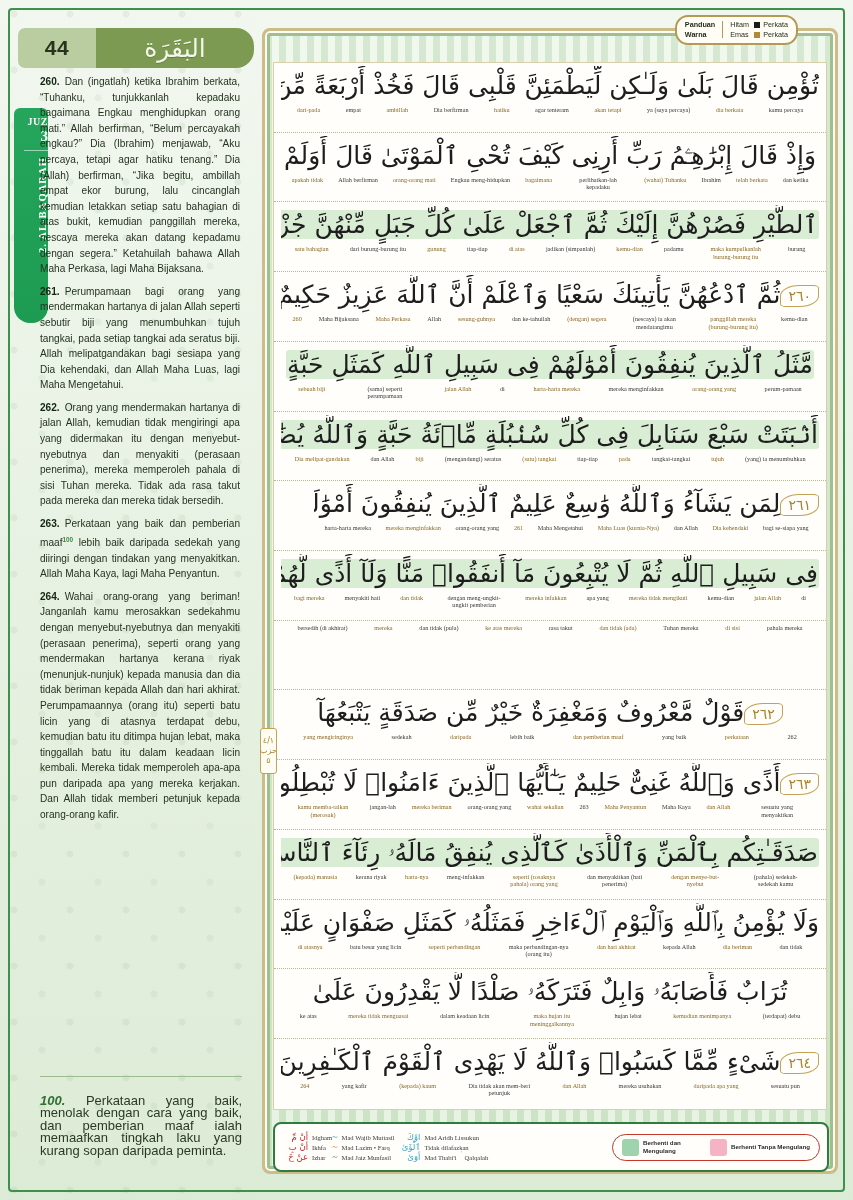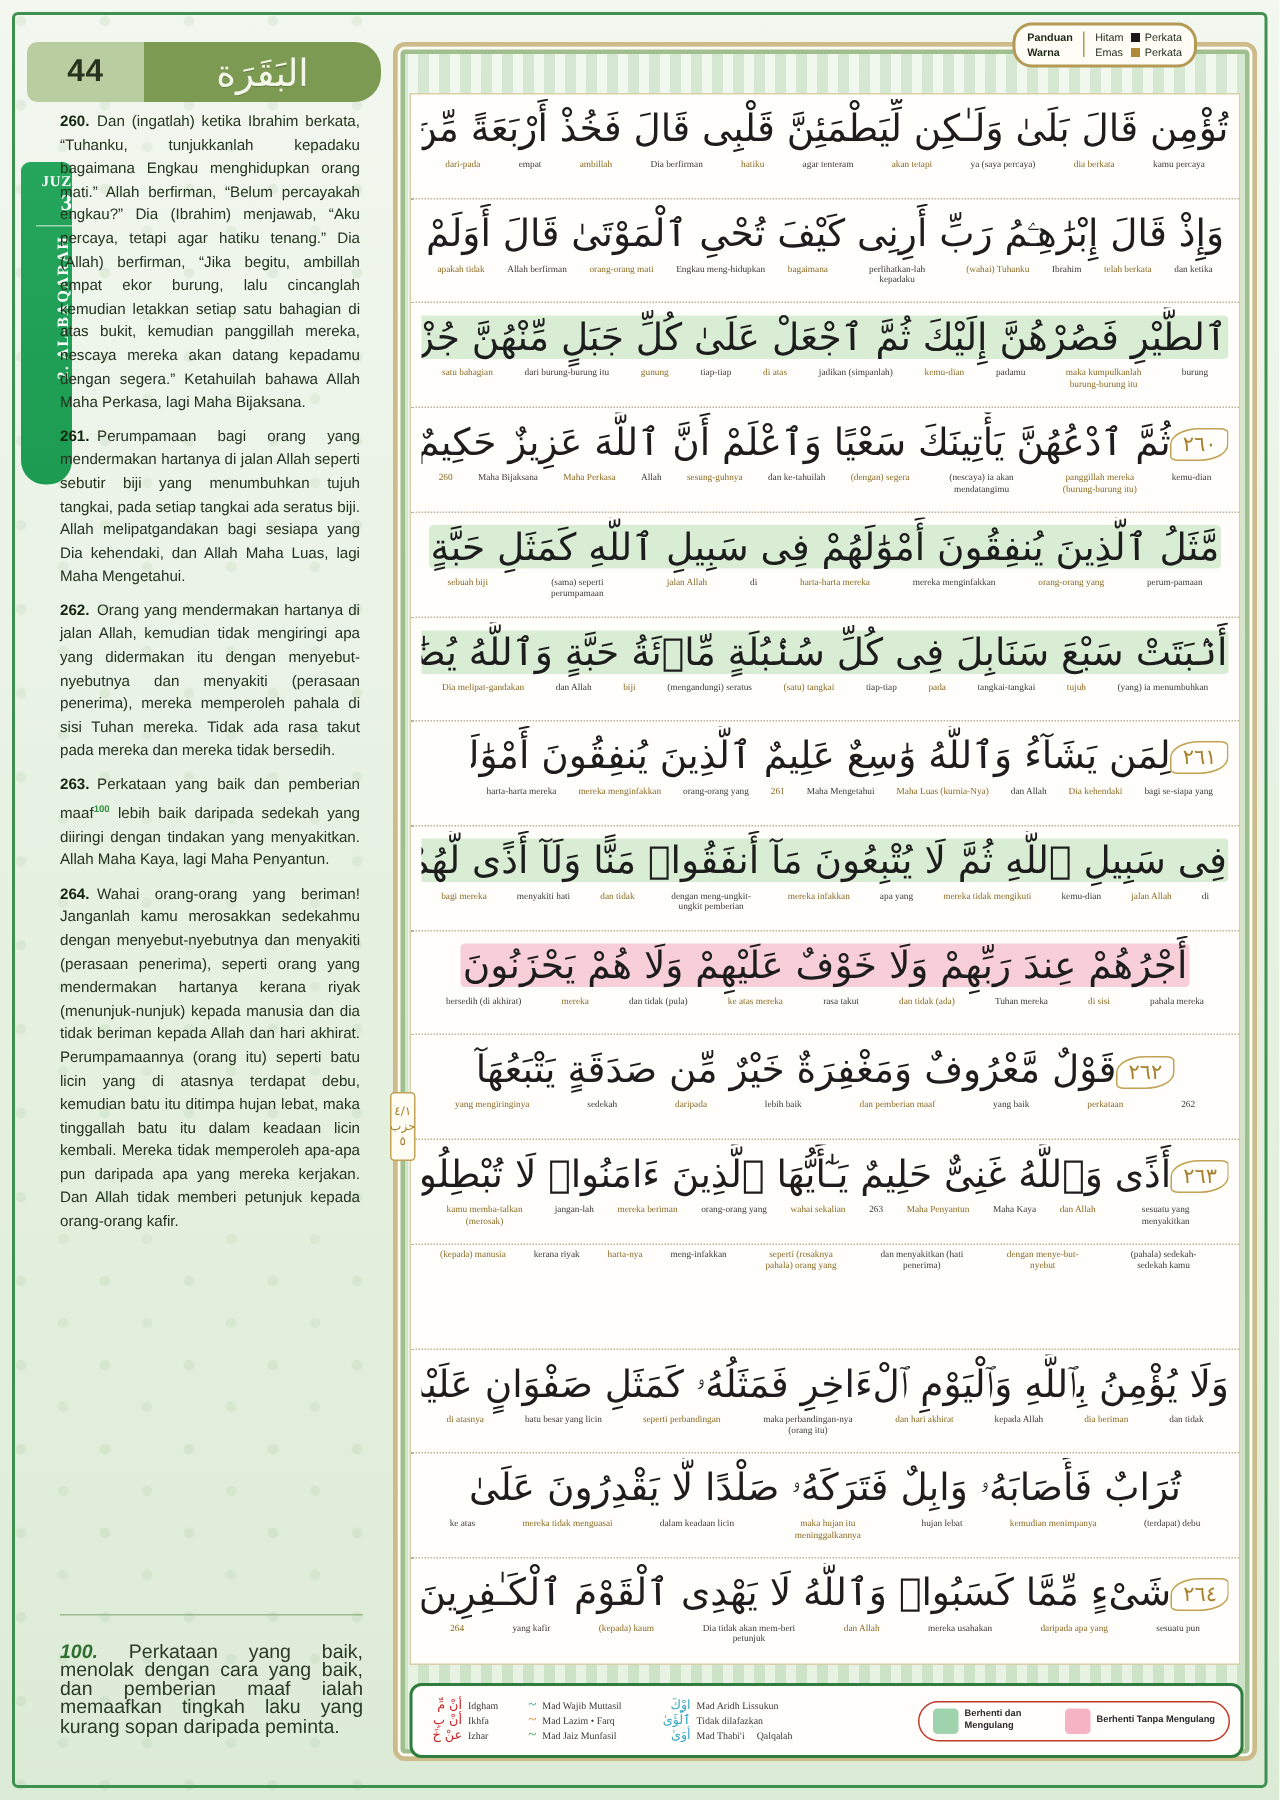--- a/index.html
+++ b/index.html
@@ -234,21 +234,21 @@
 
   
   #legend {
     position: absolute; left: 273px; top: 1122px;
     width: 556px; height: 50px;
     background: #fffefa;
     border: 2px solid #2f7d3e;
     border-radius: 8px;
     display: flex; align-items: center;
     padding: 3px 7px;
-    gap: 20px;
+    gap: 0;
   }
   .leg-col { display: flex; flex-direction: column; justify-content: center; gap: 1px; }
   .leg-item { display: flex; align-items: center; gap: 4px; font-size: 6.6px; color: #3a3a3a;
               font-family: "Liberation Serif", serif; white-space: nowrap; line-height: 9px; }
   .leg-ar { font-family: "DejaVu Sans", sans-serif; font-size: 8.5px; direction: rtl; min-width: 26px; text-align: right; }
   .leg-ar.red { color: #c9252b; }
   .leg-ar.blu { color: #3aa7c4; }
   .tilde { font-size: 10px; line-height: 8px; }
   .tilde.teal { color: #2fa8a0; }
   .tilde.orange { color: #e08a2a; }
@@ -438,21 +438,20 @@
             <span class="g">mereka tidak mengikuti</span>
             <span>apa yang</span>
             <span class="g">mereka infakkan</span>
             <span>dengan meng-ungkit-ungkit pemberian</span>
             <span class="g">dan tidak</span>
             <span>menyakiti hati</span>
             <span class="g">bagi mereka</span>
           </div>
         </div>
         <div class="arow" style="height: 69.7333px;">
-          <div class="aline"><span class="hl-pink">أَجْرُهُمْ عِندَ رَبِّهِمْ وَلَا خَوْفٌ عَلَيْهِمْ وَلَا هُمْ يَحْزَنُونَ</span></div>
           <div class="gloss">
             <span>pahala mereka</span>
             <span class="g">di sisi</span>
             <span>Tuhan mereka</span>
             <span class="g">dan tidak (ada)</span>
             <span>rasa takut</span>
             <span class="g">ke atas mereka</span>
             <span>dan tidak (pula)</span>
             <span class="g">mereka</span>
             <span>bersedih (di akhirat)</span>
@@ -480,20 +479,21 @@
             <span class="g">Maha Penyantun</span>
             <span>263</span>
             <span class="g">wahai sekalian</span>
             <span>orang-orang yang</span>
             <span class="g">mereka beriman</span>
             <span>jangan-lah</span>
             <span class="g">kamu memba-talkan (merosak)</span>
           </div>
         </div>
         <div class="arow" style="height: 69.7333px;">
+          <div class="aline"><span class="hl-green">صَدَقَـٰتِكُم بِٱلْمَنِّ وَٱلْأَذَىٰ كَٱلَّذِى يُنفِقُ مَالَهُۥ رِئَآءَ ٱلنَّاسِ</span></div>
           <div class="gloss">
             <span>(pahala) sedekah-sedekah kamu</span>
             <span class="g">dengan menye-but-nyebut</span>
             <span>dan menyakitkan (hati penerima)</span>
             <span class="g">seperti (rosaknya pahala) orang yang</span>
             <span>meng-infakkan</span>
             <span class="g">harta-nya</span>
             <span>kerana riyak</span>
             <span class="g">(kepada) manusia</span>
           </div>

